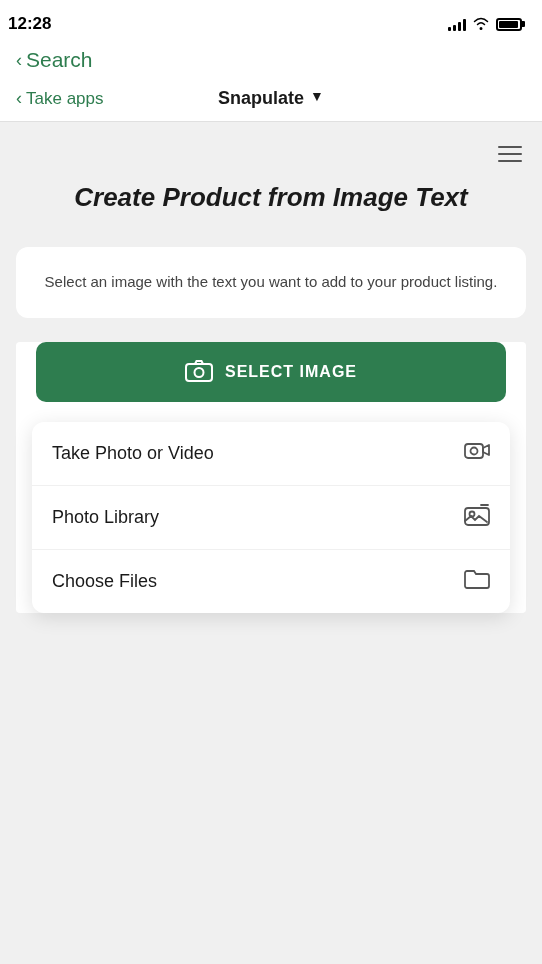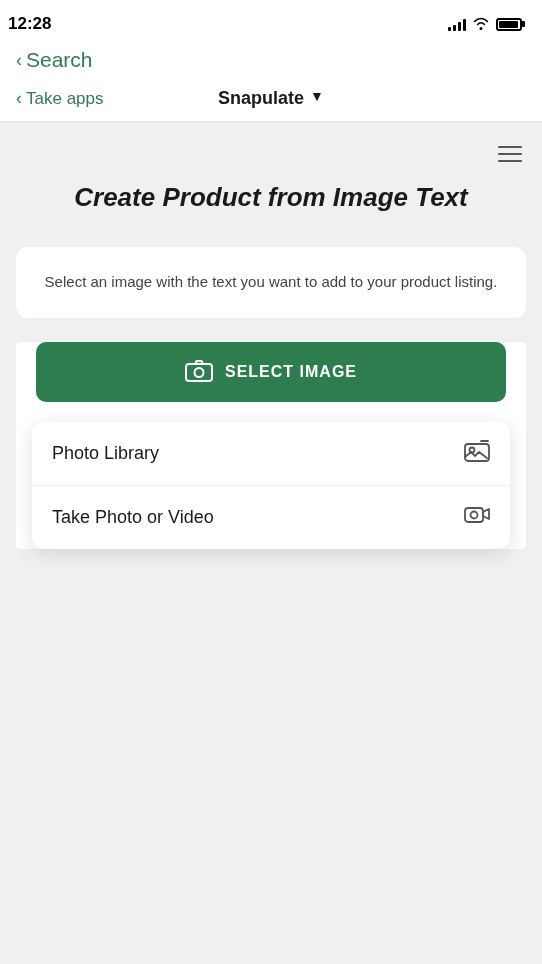--- a/index.html
+++ b/index.html
@@ -308,42 +308,50 @@
         <svg class="camera-icon-svg" viewBox="0 0 28 24" fill="none" xmlns="http://www.w3.org/2000/svg">
           <rect x="1" y="6" width="26" height="17" rx="3" stroke="white" stroke-width="2" fill="none"></rect>
           <circle cx="14" cy="14.5" r="4.5" stroke="white" stroke-width="2" fill="none"></circle>
           <path d="M10 6l1.5-3h5L18 6" stroke="white" stroke-width="2" stroke-linecap="round" fill="none"></path>
         </svg>
       </span>
       <span class="select-image-btn-text">SELECT IMAGE</span>
     </div>
 
     <div class="dropdown-menu">
+
+      <div class="dropdown-item">
+        <span class="dropdown-item-label">Take Photo or Video</span>
+        <span class="item-icon">
+          <svg width="26" height="22" viewBox="0 0 26 22" fill="none">
+            <rect x="1" y="4" width="18" height="14" rx="3" stroke="#555" stroke-width="1.8" fill="none"></rect>
+            <circle cx="10" cy="11" r="3.5" stroke="#555" stroke-width="1.8" fill="none"></circle>
+            <path d="M19 8l6-3v10l-6-3V8z" stroke="#555" stroke-width="1.8" stroke-linejoin="round" fill="none"></path>
+          </svg>
+        </span>
+      </div>
 
       <div class="dropdown-item">
         <span class="dropdown-item-label">Photo Library</span>
         <span class="item-icon">
           <svg width="26" height="22" viewBox="0 0 26 22" fill="none">
             <rect x="1" y="4" width="24" height="17" rx="3" stroke="#555" stroke-width="1.8" fill="none"></rect>
             <circle cx="8" cy="10" r="2.5" stroke="#555" stroke-width="1.8" fill="none"></circle>
             <path d="M1 17l6-5 4 4 4-4 8 6" stroke="#555" stroke-width="1.8" stroke-linecap="round" fill="none"></path>
             <path d="M17 1h7" stroke="#555" stroke-width="1.8" stroke-linecap="round"></path>
             <path d="M20.5 1v-3" stroke="#555" stroke-width="0" stroke-linecap="round"></path>
           </svg>
         </span>
       </div>
 
       <div class="dropdown-item">
-        <span class="dropdown-item-label">Take Photo or Video</span>
+        <span class="dropdown-item-label">Choose Files</span>
         <span class="item-icon">
           <svg width="26" height="22" viewBox="0 0 26 22" fill="none">
-            <rect x="1" y="4" width="18" height="14" rx="3" stroke="#555" stroke-width="1.8" fill="none"></rect>
-            <circle cx="10" cy="11" r="3.5" stroke="#555" stroke-width="1.8" fill="none"></circle>
-            <path d="M19 8l6-3v10l-6-3V8z" stroke="#555" stroke-width="1.8" stroke-linejoin="round" fill="none"></path>
+            <path d="M1 5a2 2 0 012-2h7l2 3h11a2 2 0 012 2v10a2 2 0 01-2 2H3a2 2 0 01-2-2V5z" stroke="#555" stroke-width="1.8" fill="none"></path>
           </svg>
         </span>
       </div>
 
-
     </div>
   </div>
 
 </div>
 
 </body></html>

